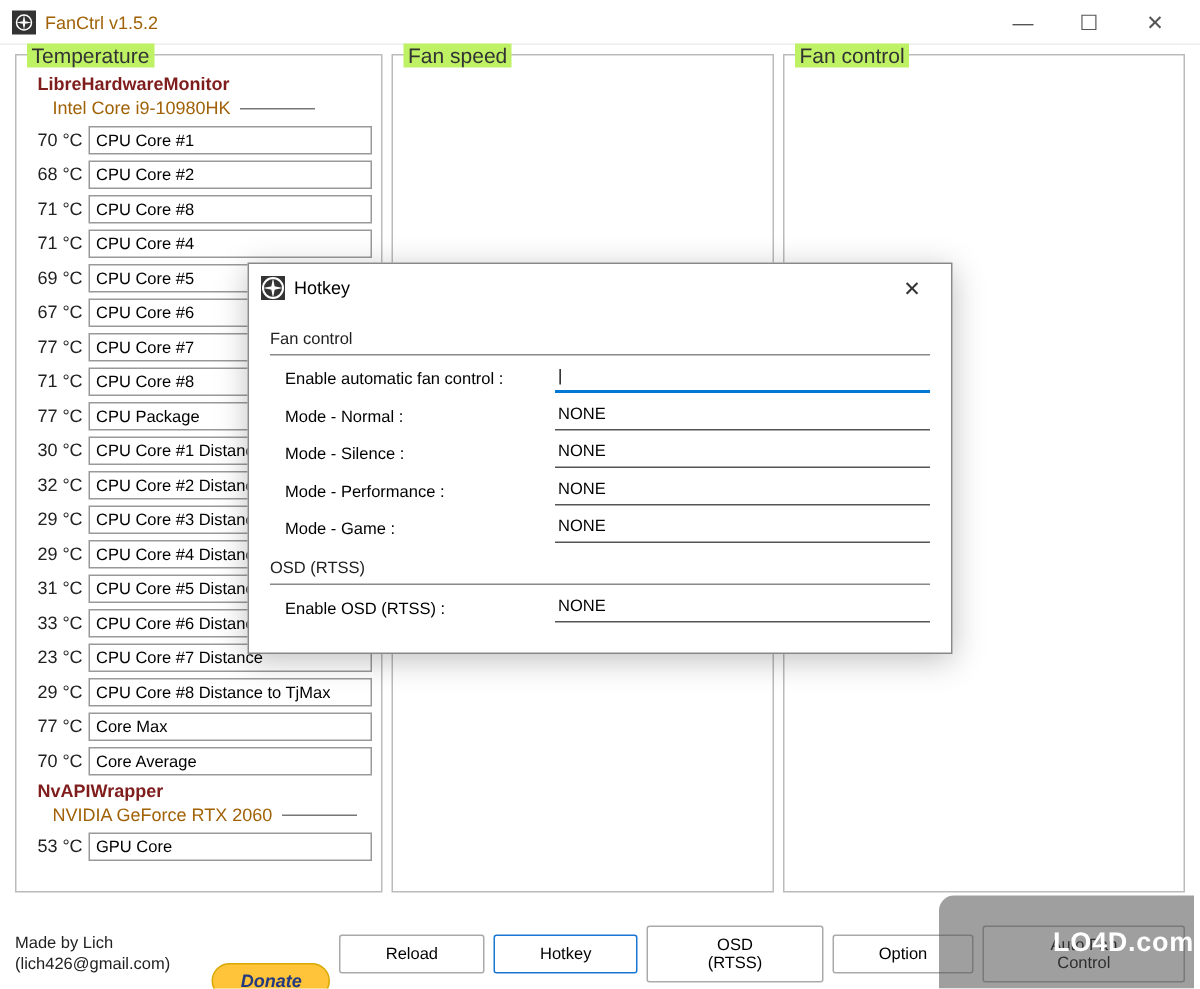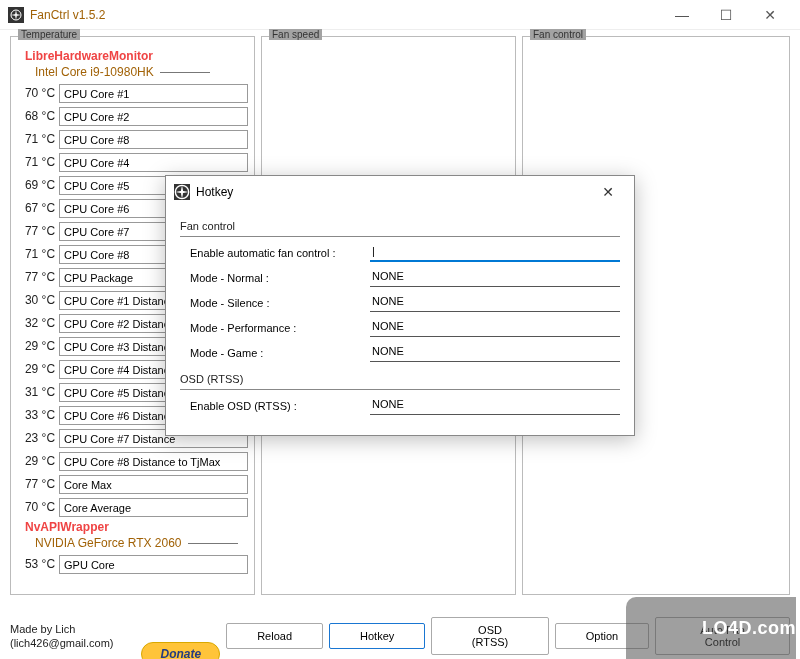--- a/index.html
+++ b/index.html
@@ -5,26 +5,26 @@
 * { box-sizing: border-box; margin: 0; padding: 0; }
 body { font-family: "Segoe UI", Tahoma, sans-serif; font-size: 11px; background: #fff; width: 800px; height: 659px; overflow: hidden; position: relative; }
 .titlebar { height: 30px; display: flex; align-items: center; padding: 0 8px; border-bottom: 1px solid #eee; }
 .titlebar .app-icon { width: 16px; height: 16px; background: #333; margin-right: 6px; display: flex; align-items: center; justify-content: center; }
 .titlebar .app-icon svg { width: 12px; height: 12px; }
 .titlebar .title { font-size: 12px; color: #a16207; flex: 1; }
 .winbtns { display: flex; gap: 0; }
 .winbtn { width: 44px; height: 28px; display: flex; align-items: center; justify-content: center; color: #555; font-size: 14px; }
 .main { display: flex; height: 565px; padding: 6px 10px 0 10px; gap: 6px; }
 .panel { border: 1px solid #bbb; background: #fff; padding: 0; position: relative; }
-.panel-label { position: absolute; top: -8px; left: 7px; background: #a3a3a3; padding: 0 3px; font-size: 10px; color: #333; }
+.panel-label { position: absolute; top: -8px; left: 7px; background: #bef264; padding: 0 3px; font-size: 14px; color: #333; }
 .col-temp { width: 245px; }
 .col-speed { width: 255px; }
 .col-ctrl { flex: 1; }
 .temp-content { padding: 10px 6px 6px 10px; height: 100%; overflow: hidden; }
-.src-label { color: #ef4444; font-weight: bold; font-size: 12px; margin: 2px 0 2px 4px; }
+.src-label { color: #7f1d1d; font-weight: bold; font-size: 12px; margin: 2px 0 2px 4px; }
 .dev-label { color: #a16207; font-size: 12px; margin: 0 0 4px 14px; }
 .dev-label::after { content: ""; display: inline-block; border-bottom: 1px solid #777; width: 50px; margin-left: 6px; vertical-align: middle; }
 .temp-row { display: flex; align-items: center; margin-bottom: 3px; height: 20px; }
 .temp-val { width: 38px; text-align: center; font-size: 12px; color: #222; padding-left: 0; }
 .temp-name { flex: 1; border: 1px solid #999; padding: 2px 4px; font-size: 11px; background: #fff; height: 19px; line-height: 14px; overflow: hidden; }
 .footer { position: absolute; bottom: 6px; left: 10px; right: 10px; display: flex; align-items: center; height: 34px; }
 .footer-credit { font-size: 11px; color: #222; line-height: 1.3; }
 .donate-btn { margin-left: 28px; background: #ffc439; border: 1px solid #d9a800; border-radius: 12px; padding: 4px 18px; font-size: 12px; font-weight: bold; font-style: italic; color: #253b80; margin-top: 35px; }
 .footer-spacer { flex: 1; }
 .toolbtn { border: 1px solid #aaa; background: #fff; padding: 6px 30px; font-size: 11px; margin-left: 6px; border-radius: 2px; }

